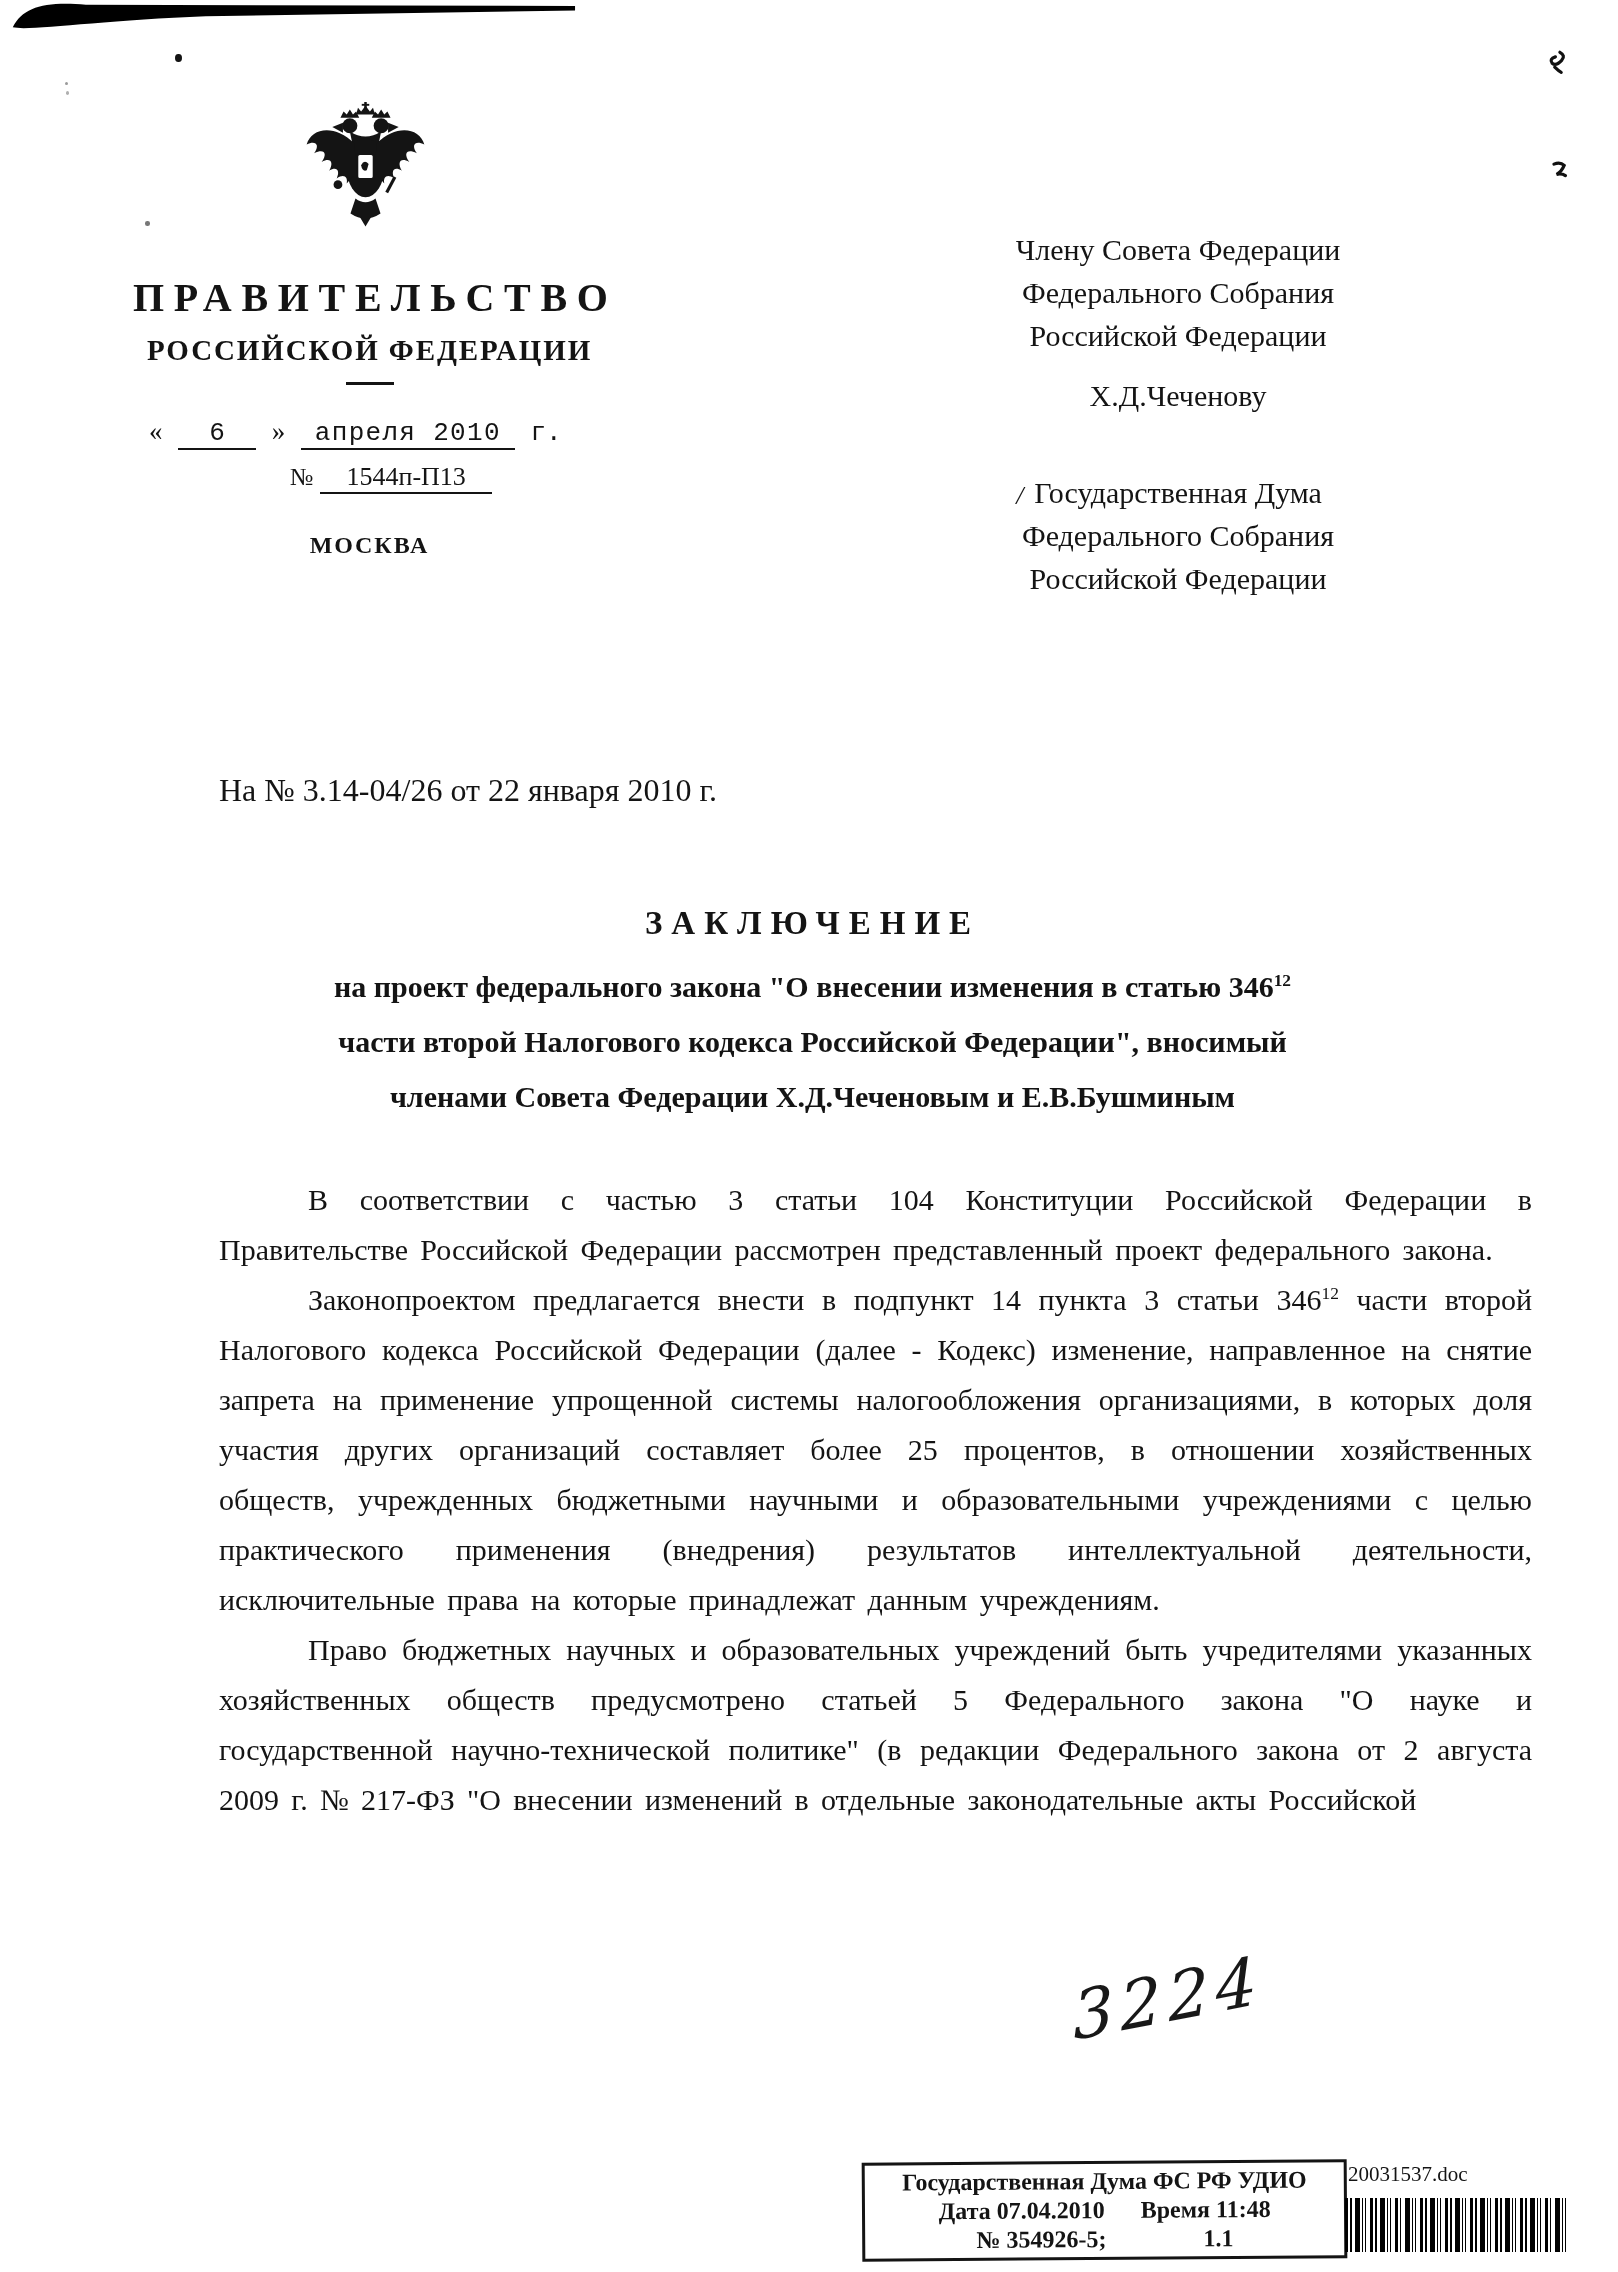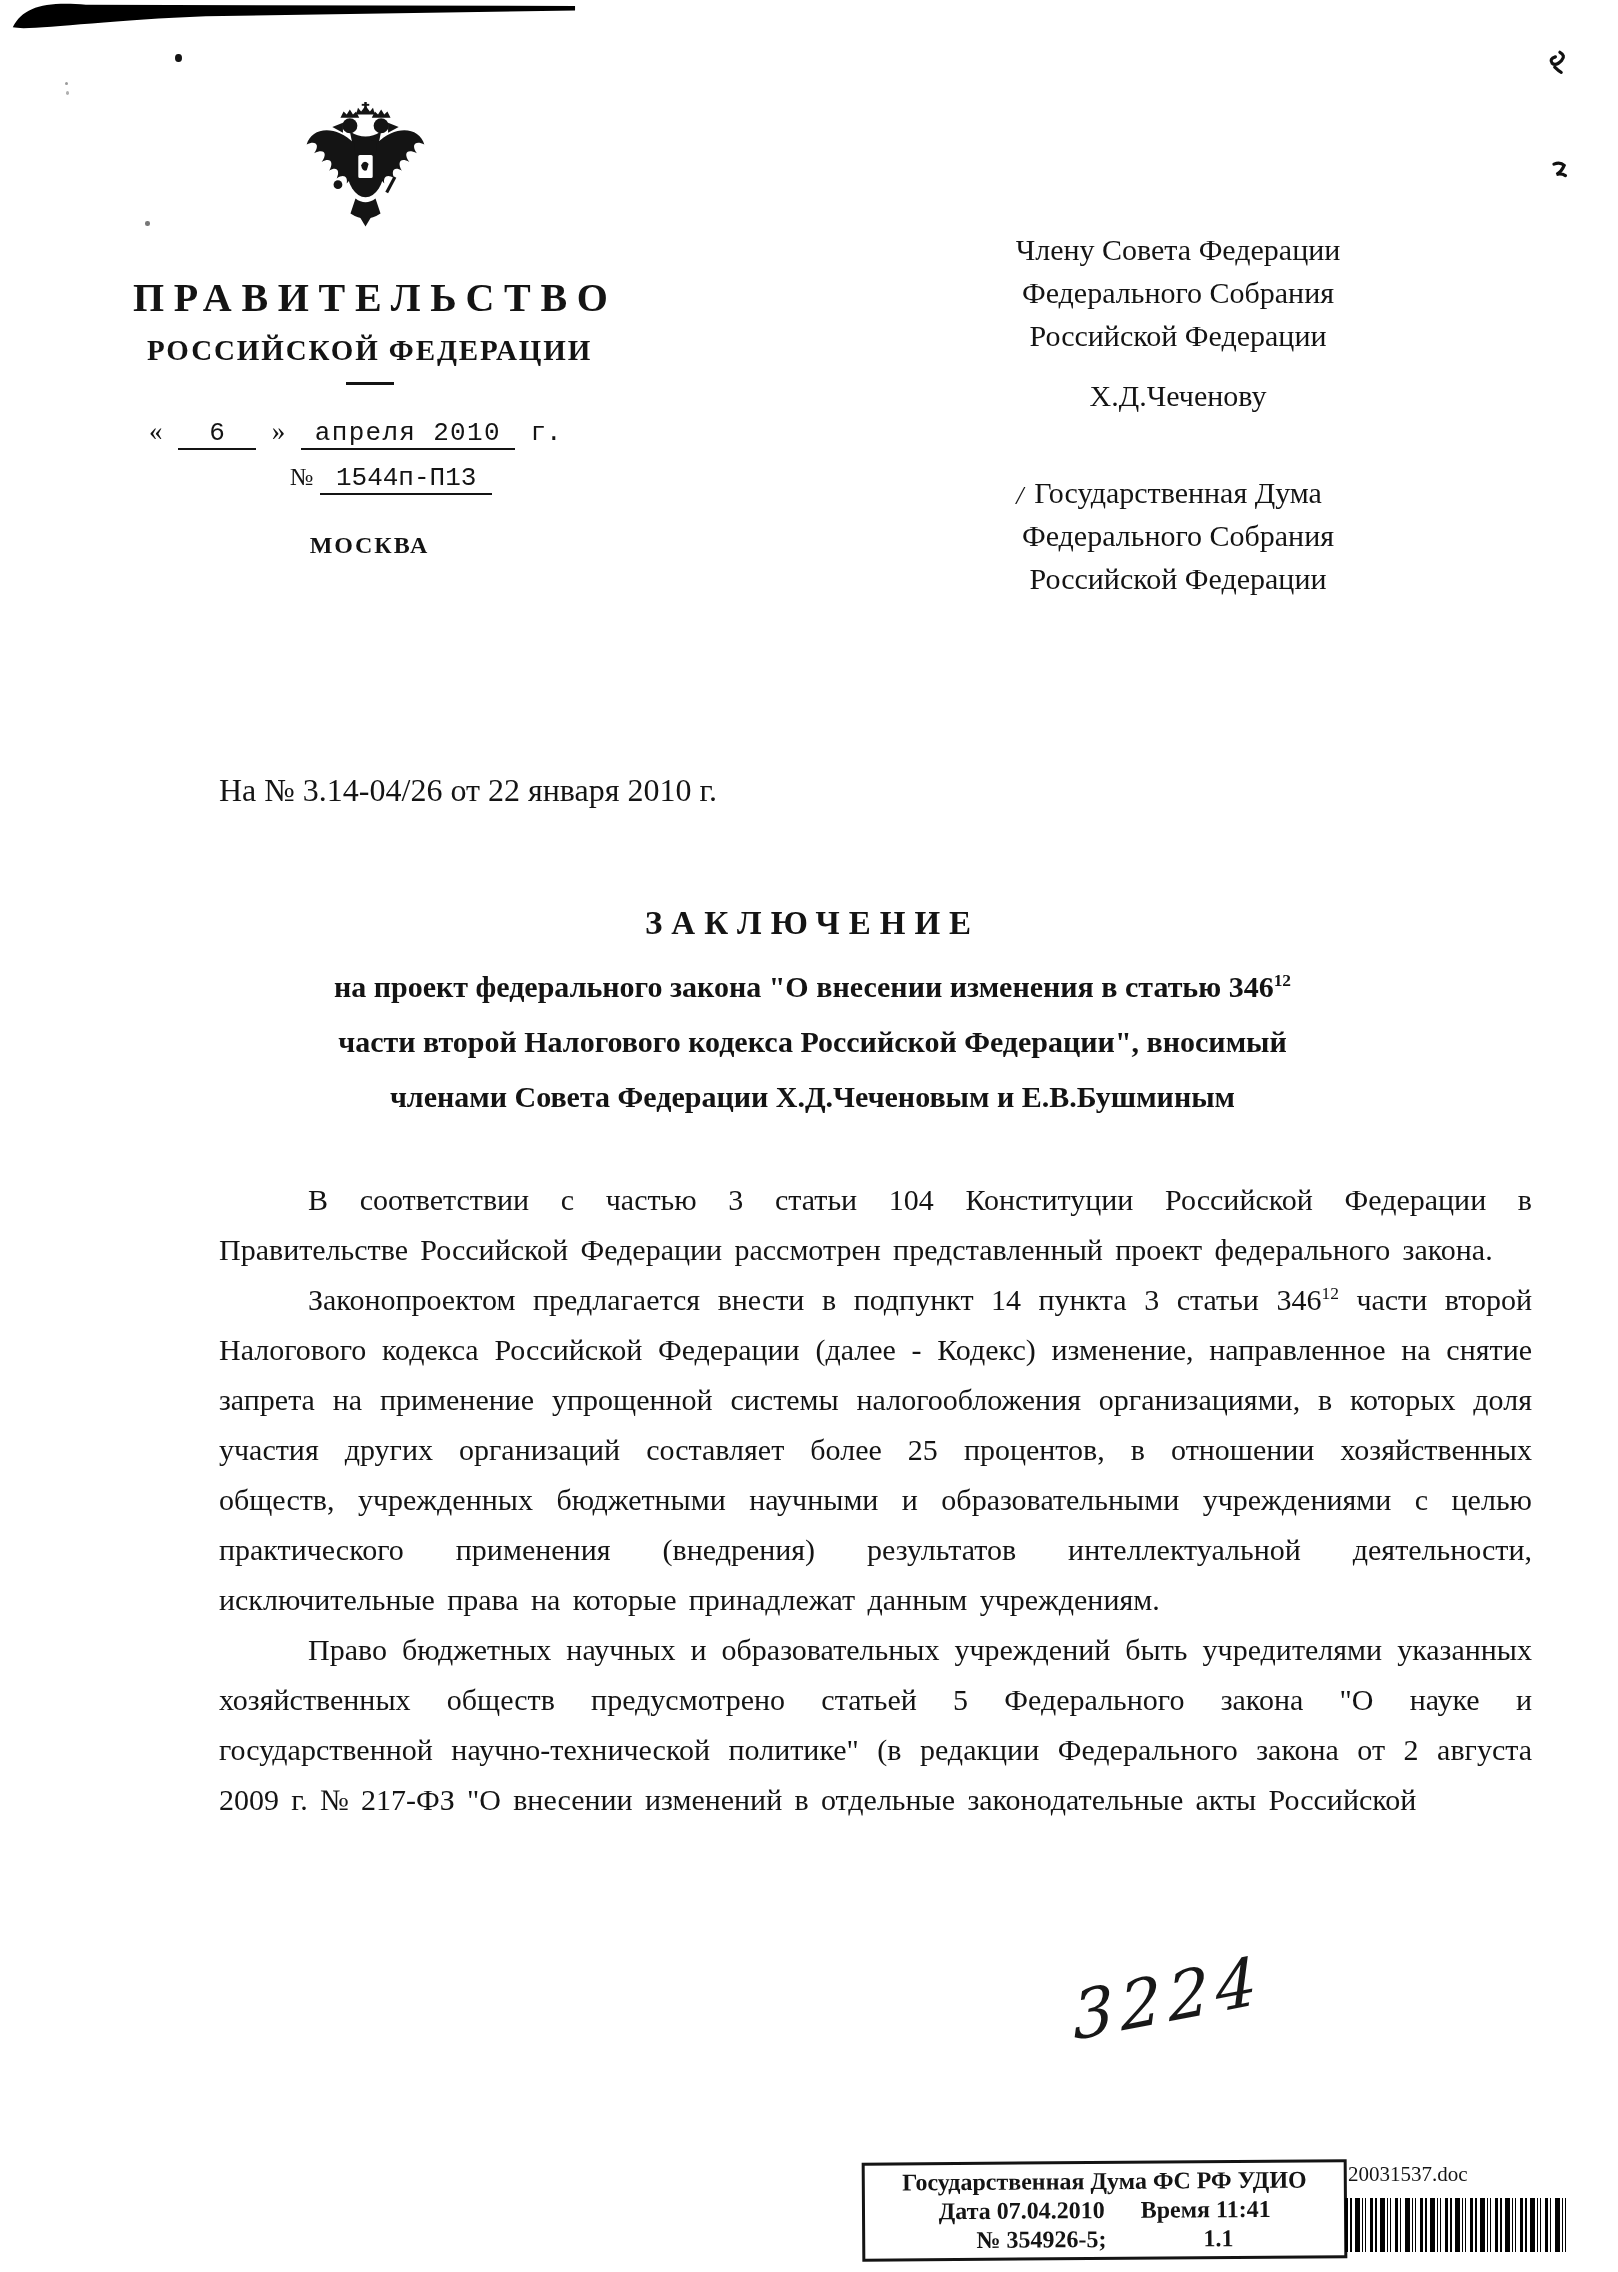--- a/index.html
+++ b/index.html
@@ -35,21 +35,21 @@
   }
   .date-row .q{font-family:"Liberation Serif",serif;font-size:27px;}
   .blank{display:inline-block;border-bottom:2.6px solid #141414;text-align:center;}
   .blank.day{min-width:78px;}
   .blank.monthyear{min-width:214px;letter-spacing:1.3px;}
   .num-row{
     position:absolute;left:290px;top:462px;
     font-size:26px;white-space:nowrap;
   }
   .num-row .no-sign{font-family:"Liberation Serif",serif;font-size:24.6px;}
-  .num-row .blank{font-family:Liberation Mono, monospace;min-width:162px;padding:0 5.2px;}
+  .num-row .blank{font-family:Liberation Serif, serif;min-width:162px;padding:0 5.2px;}
   .city{position:absolute;left:133px;top:532px;width:473px;text-align:center;
         font-weight:bold;font-size:24px;letter-spacing:1.9px;}
   
   .addressee{position:absolute;left:974px;top:228px;width:408px;
              text-align:center;font-size:30px;line-height:43px;}
   .addressee-name{position:absolute;left:974px;top:379px;width:408px;
              text-align:center;font-size:30px;}
   .addressee-org{position:absolute;left:974px;top:471px;width:408px;
              text-align:center;font-size:30px;line-height:43px;}
   .slash{position:absolute;left:-18px;top:2.6px;font-size:26px;font-style:italic;}
@@ -188,21 +188,21 @@
     <p>В соответствии с частью 3 статьи 104 Конституции Российской Федерации в Правительстве Российской Федерации рассмотрен представленный проект федерального закона.</p>
     <p><span>Законопроектом предлагается внести в подпункт 14 пункта 3 статьи 346</span><sup>12</sup><span> части второй Налогового кодекса Российской Федерации (далее - Кодекс) изменение, направленное на снятие запрета на применение упрощенной системы налогообложения организациями, в которых доля участия других организаций составляет более 25 процентов, в отношении хозяйственных обществ, учрежденных бюджетными научными и образовательными учреждениями с целью практического применения (внедрения) результатов интеллектуальной деятельности, исключительные права на которые принадлежат данным учреждениям.</span></p>
     <p>Право бюджетных научных и образовательных учреждений быть учредителями указанных хозяйственных обществ предусмотрено статьей 5 Федерального закона "О науке и государственной научно-технической политике" (в редакции Федерального закона от 2 августа 2009 г. № 217-ФЗ "О внесении изменений в отдельные законодательные акты Российской</p>
   </div>
 
   <div class="handwritten">3224</div>
 
   <div class="stamp">
     <div class="stamp-row">Государственная Дума ФС РФ УДИО</div>
     <div class="stamp-row">
-      <span>Дата 07.04.2010</span><span class="gap-sm"></span><span>Время 11:41</span>
+      <span>Дата 07.04.2010</span><span class="gap-sm"></span><span>Время 11:48</span>
     </div>
     <div class="stamp-row">
       <span>№ 354926-5;</span><span class="gap-lg"></span><span>1.1</span>
     </div>
   </div>
 
   <div class="barcode-label">20031537.doc</div>
   <div class="barcode"></div>
 
 </div>

